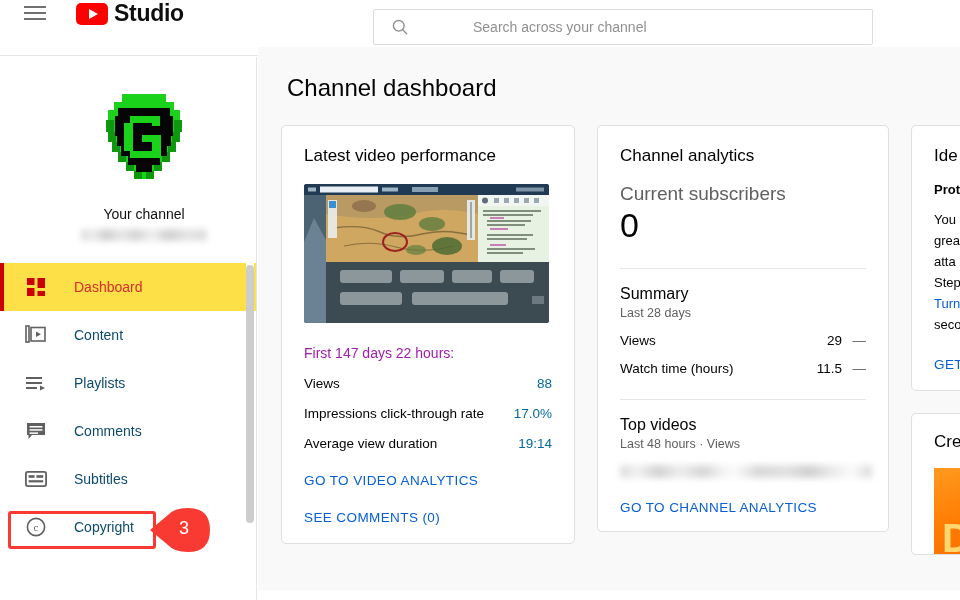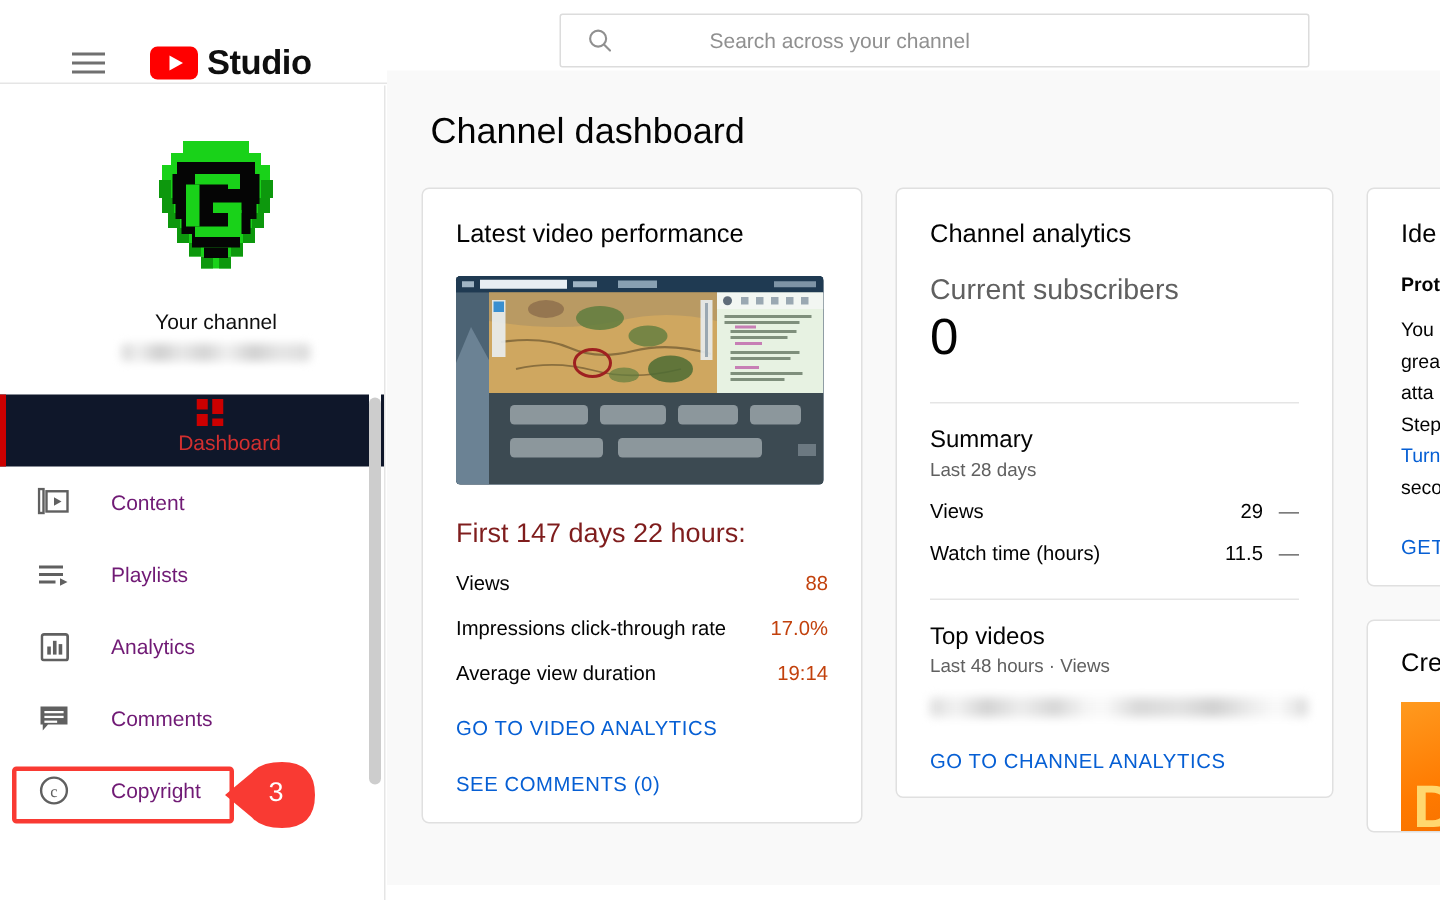--- a/index.html
+++ b/index.html
@@ -8,21 +8,21 @@
     font-family: "Liberation Sans", sans-serif;
     background: #fff; overflow: hidden;
   }
 
   
   .header {
     position: absolute; top: 0; left: 0;
     width: 960px; height: 56px;
     background: #fff;
     border-bottom: 1px solid #e5e5e5;
-    display: flex; align-items: flex-end; padding-left: 24px;
+    display: flex; align-items: flex-start;
   }
   .hamburger {
     margin-left: 24px; width: 26px; height: 26px;
     display: flex; flex-direction: column; justify-content: center;
     gap: 4px; cursor: pointer;
   }
   .hamburger span { display: block; height: 2px; width: 22px; background: #707070; }
 
   .logo-wrap {
     margin-left: 26px; display: flex; align-items: center; gap: 6px; cursor: pointer;
@@ -75,31 +75,31 @@
       #d4d4d4 44%, #f0f0f0 56%, #d0d0d0 70%, #e6e6e6 84%, #dcdcdc 100%);
     filter: blur(3px); border-radius: 3px;
   }
 
   .nav { margin-top: 22px; }
   .nav-item {
     position: relative; height: 48px;
     display: flex; align-items: center;
     cursor: pointer; padding-left: 24px;
   }
-  .nav-item.active { background: #0f172a; flex-direction: column; }
+  .nav-item.active { background: #fde047; }
   .nav-item.active::before {
     content: ""; position: absolute; left: 0; top: 0;
     width: 4px; height: 100%; background: #cc0000;
   }
   .nav-icon {
     width: 24px; height: 24px; flex: none;
     display: flex; align-items: center; justify-content: center;
   }
   .nav-label {
-    margin-left: 26px; font-size: 14px; color: #701a75;
+    margin-left: 26px; font-size: 14px; color: #0c4a6e;
   }
   .nav-item.active .nav-label { color: #d32f2f; }
 
   
   .sb-track {
     position: absolute; right: 2px; top: 200px;
     width: 8px; height: 343px; background: #fff;
   }
   .sb-thumb {
     position: absolute; right: 2px; top: 208px;
@@ -144,27 +144,27 @@
   }
 
   
   .card-latest { width: 294px; padding: 20px 22px 18px 22px; }
   .thumb {
     margin-top: 18px; width: 245px; height: 139px;
     border-radius: 3px; overflow: hidden; position: relative;
     background: #243a4d;
   }
   .subtext {
-    margin-top: 22px; font-size: 18px; color: #7f1d1d;
+    margin-top: 22px; font-size: 14px; color: #a21caf;
   }
   .metric-row {
     margin-top: 15px; display: flex; justify-content: space-between;
     align-items: baseline; font-size: 13.5px; color: #030303;
   }
-  .metric-row .v { color: #c2410c; }
+  .metric-row .v { color: #0369a1; }
   .link {
     margin-top: 22px; font-size: 13.5px; color: #065fd4;
     letter-spacing: 0.4px; cursor: pointer; display: block;
   }
 
   
   .card-analytics { width: 292px; padding: 20px 22px 16px 22px; }
   .ca-sublabel { margin-top: 17px; font-size: 19px; color: #606060; }
   .ca-big { margin-top: 1px; font-size: 34px; color: #030303; line-height: 1.15; }
   .divider { margin: 23px 0 0 0; height: 1px; background: #e5e5e5; }
@@ -316,44 +316,44 @@
         <svg width="22" height="18" viewBox="0 0 22 18">
           <rect x="1" y="3" width="16" height="2" fill="#606060"></rect>
           <rect x="1" y="8" width="16" height="2" fill="#606060"></rect>
           <rect x="1" y="13" width="11" height="2" fill="#606060"></rect>
           <path d="M15 11.5 L20 14 L15 16.5 Z" fill="#606060"></path>
         </svg>
       </span>
       <span class="nav-label">Playlists</span>
     </div>
 
-    <div class="nav-item">
-      <span class="nav-icon">
-        <svg width="19" height="19" viewBox="0 0 19 19">
-          <rect x="0.9" y="0.9" width="17.2" height="17.2" rx="1.5" fill="none" stroke="#606060" stroke-width="1.8"></rect>
-          <rect x="4.5" y="9" width="2.4" height="5.4" fill="#606060"></rect>
-          <rect x="8.3" y="5.2" width="2.4" height="9.2" fill="#606060"></rect>
-          <rect x="12.1" y="7.4" width="2.4" height="7" fill="#606060"></rect>
-        </svg>
-      </span>
-      <span class="nav-label">Analytics</span>
-    </div>
 
     <div class="nav-item">
       <span class="nav-icon">
         <svg width="20" height="19" viewBox="0 0 20 19">
           <path d="M1 1 H19 V13 H6 L2.5 17 V13 H1 Z" fill="#606060"></path>
           <rect x="3.6" y="4" width="12.8" height="1.5" fill="#fff"></rect>
           <rect x="3.6" y="7.2" width="12.8" height="1.5" fill="#fff"></rect>
           <rect x="3.6" y="10.4" width="8.5" height="1.5" fill="#fff"></rect>
         </svg>
       </span>
       <span class="nav-label">Comments</span>
     </div>
 
+    <div class="nav-item">
+      <span class="nav-icon">
+        <svg width="22" height="16" viewBox="0 0 22 16">
+          <rect x="0.9" y="0.9" width="20.2" height="14.2" rx="2" fill="none" stroke="#606060" stroke-width="1.8"></rect>
+          <rect x="3.6" y="4.2" width="6" height="2.6" fill="#606060"></rect>
+          <rect x="11.4" y="4.2" width="6.8" height="2.6" fill="#606060"></rect>
+          <rect x="3.6" y="9.2" width="14.6" height="2.2" fill="#606060"></rect>
+        </svg>
+      </span>
+      <span class="nav-label">Subtitles</span>
+    </div>
 
     <div class="nav-item">
       <span class="nav-icon">
         <svg width="20" height="20" viewBox="0 0 20 20">
           <circle cx="10" cy="10" r="8.6" fill="none" stroke="#606060" stroke-width="1.6"></circle>
           <text x="10" y="14.2" font-family="Liberation Serif, serif" font-size="11" fill="#606060" text-anchor="middle">c</text>
         </svg>
       </span>
       <span class="nav-label">Copyright</span>
     </div>

